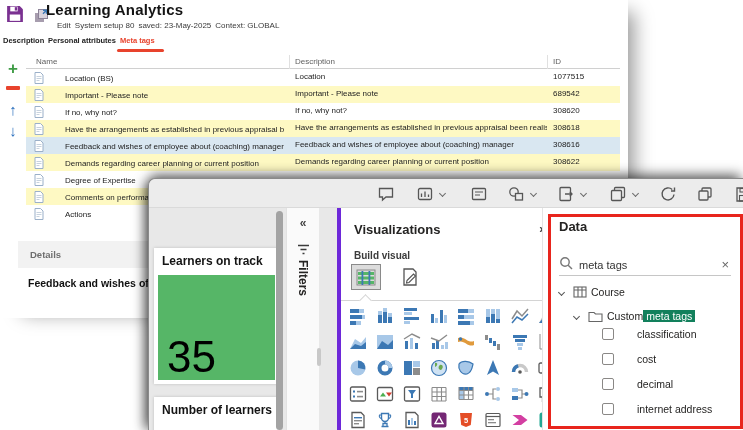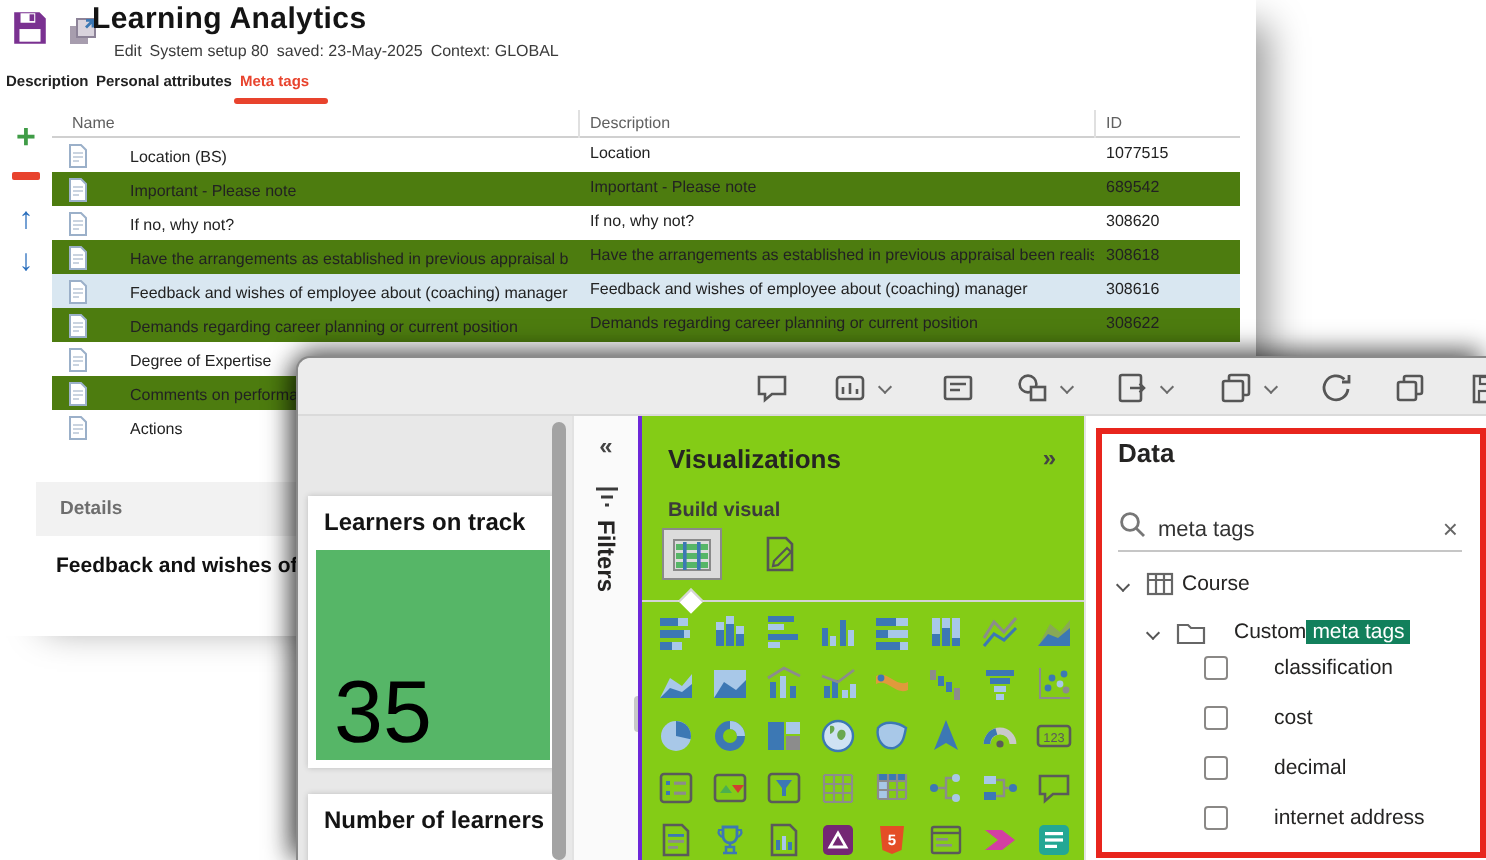--- a/index.html
+++ b/index.html
@@ -23,21 +23,21 @@
   #plusbtn{font-size:17px;font-weight:bold;color:#3f9c46;line-height:17px}
   #minusbtn{width:14px;height:4px;background:#e8432d;border-radius:1px;margin:9px auto 12px auto}
   .arrbtn{font-size:15px;font-weight:bold;color:#2a6fbd;line-height:15px;margin-bottom:6px}
 
   
   #mtable{position:absolute;left:26px;top:55px;width:594px;font-size:8px;color:#222}
   #thead{position:relative;height:14px;color:#606060;border-bottom:1px solid #d0d0d0}
   #thead span{position:absolute;top:2px}
   .vsep{position:absolute;top:0;height:14px;border-left:1px solid #e0e0e0}
   #tbody .trow{position:relative;height:17px;background:#fff}
-  #tbody .trow.alt{background:#4d7c0f}
+  #tbody .trow.alt{background:#fef9c3}
   #tbody .trow.sel{background:#d9e7f1}
   .cell{position:absolute;top:3px;white-space:nowrap;overflow:hidden}
   .cell.name{left:8px;width:250px;display:flex;gap:21px;align-items:center}
   .cell.desc{left:269px;width:252px}
   .cell.id{left:527px;width:60px}
   .doc{flex:0 0 auto;display:inline-flex}
 
   
   #detailsband{position:absolute;left:18px;top:241px;width:602px;height:27px;background:#f2f2f2}
   #detailslbl{position:absolute;left:12px;top:8px;font-size:9.5px;font-weight:bold;color:#6e6e6e}
@@ -64,21 +64,21 @@
   #vthumb{position:absolute;left:0;top:0;width:7px;height:100%;background:#a3a3a3;border-radius:4px}
 
   
   #filters{position:absolute;left:137px;top:29px;bottom:0;width:33px;background:#fafafa;border-left:1px solid #e2e2e2}
   #fcollapse{position:absolute;left:0;top:8px;width:100%;text-align:center;font-size:12px;font-weight:bold;color:#444}
   #ficon{position:absolute;left:10px;top:34px}
   #flabel{position:absolute;left:9px;top:52px;writing-mode:vertical-rl;font-size:12px;font-weight:bold;color:#252423}
   #fnotch{position:absolute;right:-2px;top:140px;width:4px;height:18px;background:#c8c8c8;border-radius:2px}
 
   
-  #vizpanel{position:absolute;left:170px;top:29px;bottom:0;width:223px;background:#84cc16;border-left:2px solid #6d28d9}
+  #vizpanel{position:absolute;left:188px;top:29px;bottom:0;width:223px;background:#ffffff;border-left:4px solid #6d28d9}
   #viztitle{position:absolute;left:13px;top:14px;font-size:13px;font-weight:bold;color:#252423}
   #vizexpand{position:absolute;right:14px;top:14px;font-size:12px;font-weight:bold;color:#444}
   #buildlbl{position:absolute;left:13px;top:42px;font-size:10px;font-weight:bold;color:#3b3b3b}
   #modeicons{position:absolute;left:10px;top:56px;display:flex;gap:16px;align-items:center}
   #modebuild{width:30px;height:26px;background:#dcdcdc;border:1px solid #8a8a8a;display:flex;align-items:center;justify-content:center}
   #modeformat{width:26px;height:26px;display:flex;align-items:center;justify-content:center}
   #vizsep{position:absolute;left:0;top:92px;width:100%;border-top:1px solid #d4d4d4}
   #viznotch{position:absolute;left:20px;top:88px;width:9px;height:9px;background:#fff;
     border-left:1px solid #d4d4d4;border-top:1px solid #d4d4d4;transform:rotate(45deg)}
   #vizgrid{position:absolute;left:3px;top:98px;display:grid;grid-template-columns:repeat(8,27px);row-gap:6px}
@@ -712,21 +712,21 @@
       <span style="margin-left:4px">Course</span>
     </div>
 
     <div class="trowd" style="top:100px">
       <span class="tchv" style="margin-left:31px"></span>
       <span style="margin-left:9px;display:inline-flex">
         <svg width="15" height="13" viewBox="0 0 15 13">
             <path d="M1,2.5 H6 L7.5,4 H14 V11.5 H1 Z" fill="none" stroke="#666" stroke-width="1.1"></path>
           </svg>
       </span>
-      <span style="margin-left:14px">Custom </span>
+      <span style="margin-left:4px">Custom </span>
       <span class="hl">meta tags</span>
     </div>
 
     <div id="fieldlist">
         <div class="fld">
           <span class="cbx"></span>
           <span class="flbl">classification</span>
         </div>
         <div class="fld">
           <span class="cbx"></span>

